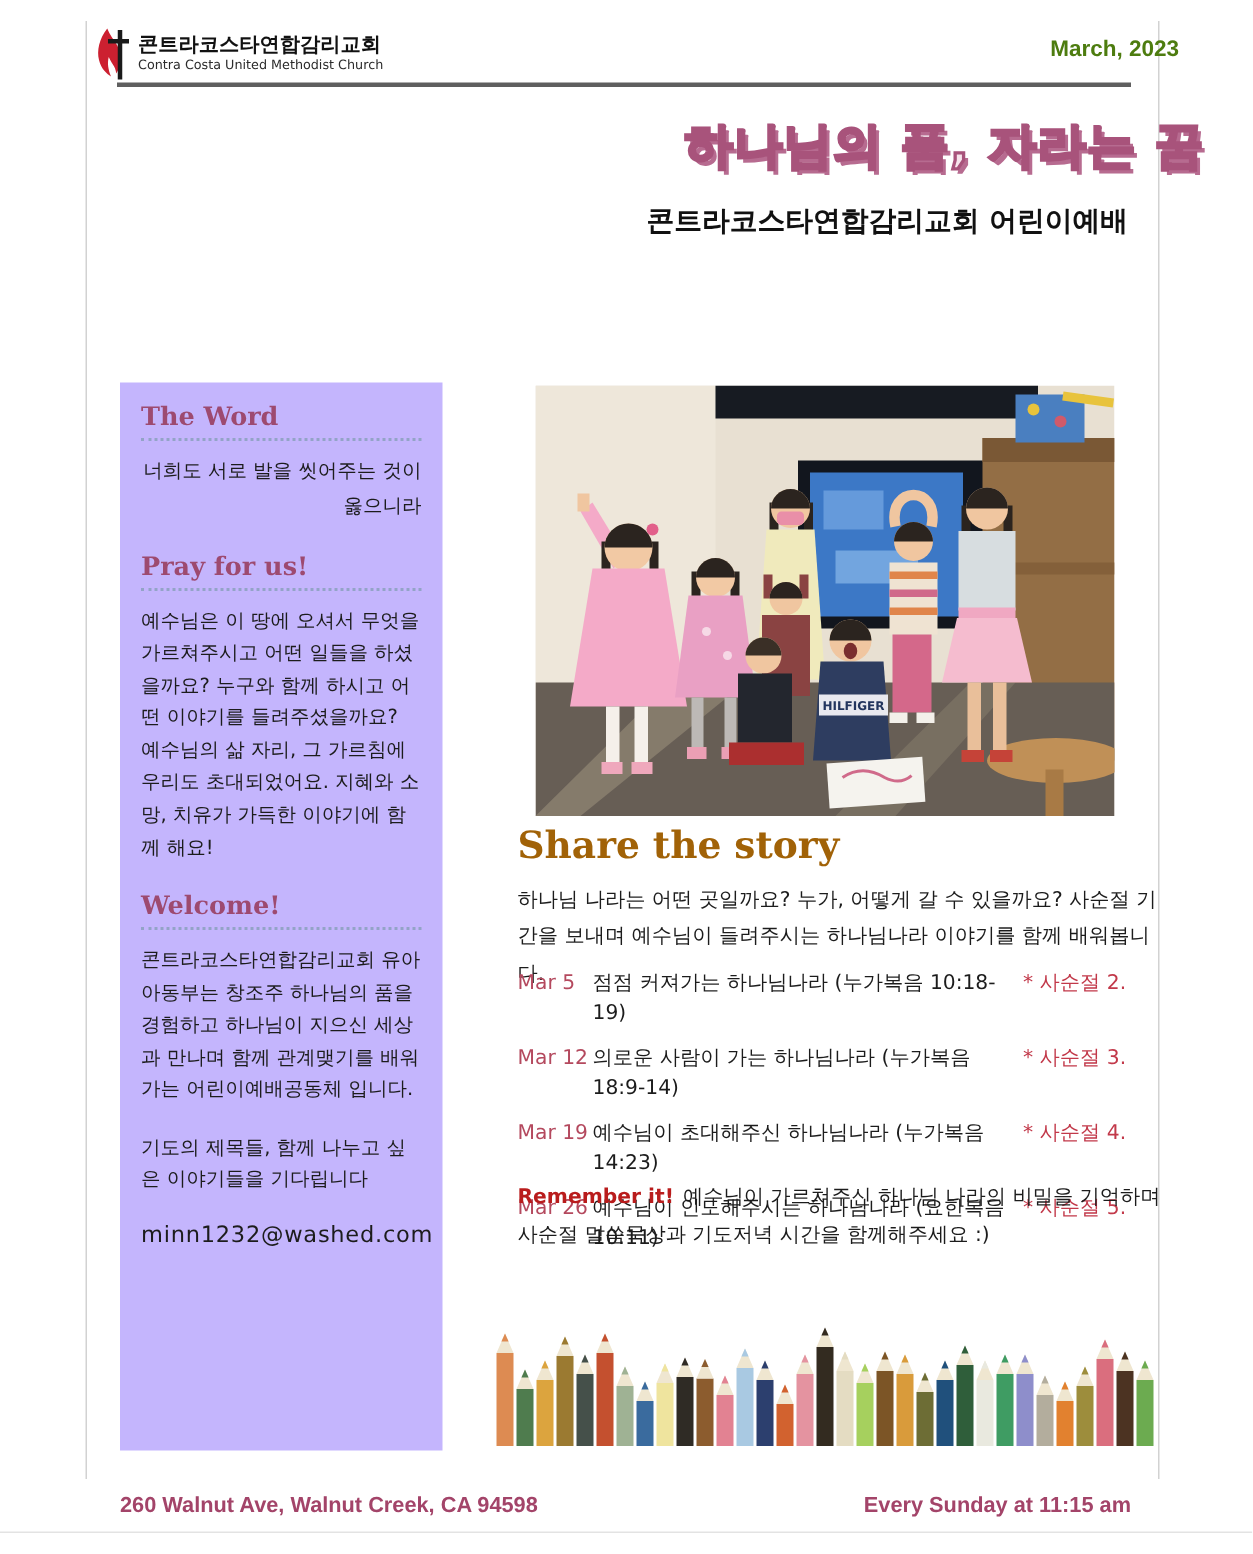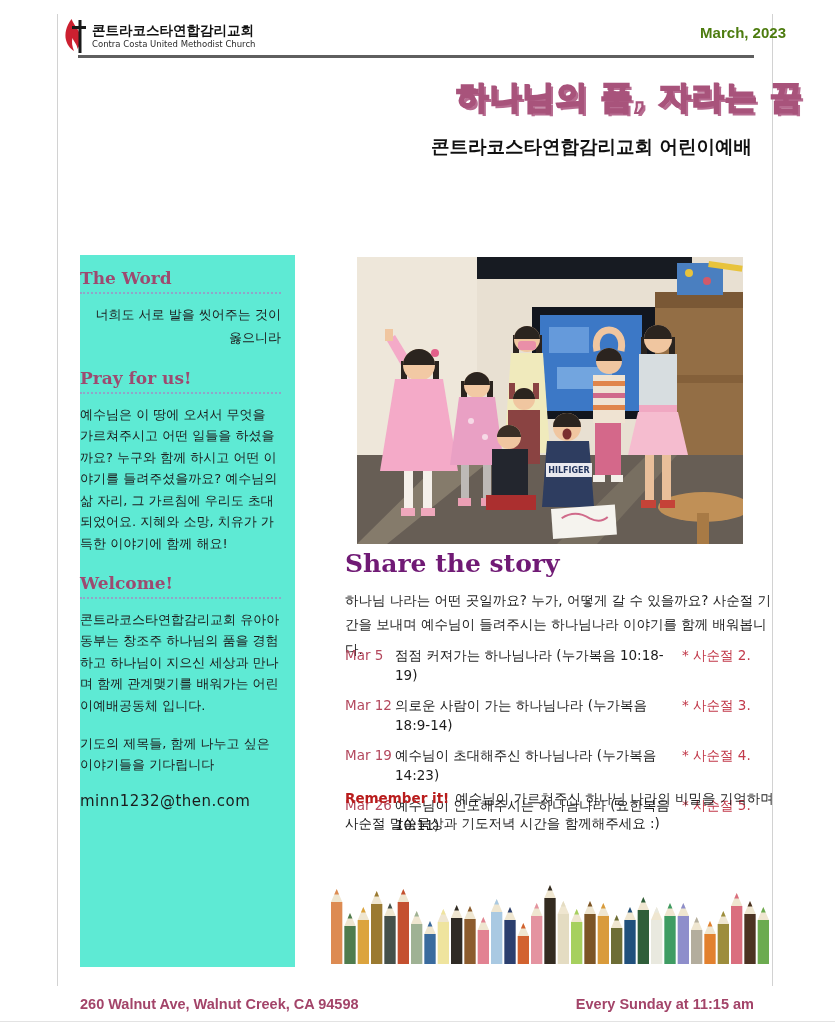--- a/index.html
+++ b/index.html
@@ -29,35 +29,35 @@
     text-shadow:3px 3px 0 #b76b90;
     white-space:nowrap;
   }
   .masthead-sub {
     position:absolute; left:352px; top:134px; width:400px; text-align:right;
     font-size:18.5px; font-weight:bold; color:#111; white-space:nowrap;
   }
 
   
   .sidebar { position:absolute; left:80px; top:255px; width:215px; height:712px;
-    background:#5eead4; padding:13px 14px 0 0; }
+    background:#c4b5fd; padding:13px 14px 0 14px; }
   .side-h { font-family:"DejaVu Serif",serif; font-weight:bold; font-size:17px;
     color:#9d4a70; margin:18px 0 4px 0; }
   .side-h.first { margin-top:0; }
   .dotline { border:0; border-top:2px dotted #93a3c7; margin:4px 0 10px 0; }
   .verse-kr { text-align:right; font-size:13px; line-height:1.75; margin:6px 0 14px 0; }
   .verse-en { text-align:center; font-size:14.5px; line-height:1.6; margin:0 0 4px 0; }
   .side-p { font-size:13px; line-height:1.66; margin:6px 0 0 0; }
   .side-invite { font-size:13px; line-height:1.6; margin-top:18px; }
   .side-email { font-size:15px; margin-top:16px; letter-spacing:0.5px; }
 
   
   .photo-wrap { position:absolute; left:357px; top:257px; width:386px; height:287px; }
   .share-h { position:absolute; left:345px; top:549px;
-    font-family:"DejaVu Serif",serif; font-weight:bold; font-size:25px; color:#701a75; }
+    font-family:"DejaVu Serif",serif; font-weight:bold; font-size:25px; color:#a16207; }
   .share-intro { position:absolute; left:345px; top:588px; width:427px;
     font-size:13.5px; line-height:1.8; }
   .schedule { position:absolute; left:345px; top:646px; width:415px; font-size:13.5px; }
   .sch-row { display:flex; margin-bottom:11px; line-height:1.45; }
   .sch-date { flex:0 0 50px; color:#b4495e; }
   .sch-title { flex:1 1 auto; color:#1c1c1c; }
   .sch-note { flex:0 0 78px; text-align:left; color:#c2394a; }
   .remember { position:absolute; left:345px; top:786px; width:436px;
     font-size:13.5px; line-height:1.85; }
   .remember-label { color:#b91c1c; font-weight:bold; margin-right:6px; }
@@ -102,21 +102,21 @@
     <p class="verse-kr">너희도 서로 발을 씻어주는 것이 옳으니라</p>
 
     <div class="side-h">Pray for us!</div>
     <hr class="dotline">
     <p class="side-p">예수님은 이 땅에 오셔서 무엇을 가르쳐주시고 어떤 일들을 하셨을까요? 누구와 함께 하시고 어떤 이야기를 들려주셨을까요? 예수님의 삶 자리, 그 가르침에 우리도 초대되었어요. 지혜와 소망, 치유가 가득한 이야기에 함께 해요!</p>
 
     <div class="side-h">Welcome!</div>
     <hr class="dotline">
     <p class="side-p">콘트라코스타연합감리교회 유아아동부는 창조주 하나님의 품을 경험하고 하나님이 지으신 세상과 만나며 함께 관계맺기를 배워가는 어린이예배공동체 입니다.</p>
     <p class="side-invite">기도의 제목들, 함께 나누고 싶은 이야기들을 기다립니다</p>
-    <p class="side-email">minn1232@then.com</p>
+    <p class="side-email">minn1232@washed.com</p>
   </div>
 
   <div class="photo-wrap" role="img" aria-label="Eight children smiling and posing together in a classroom with a TV and a piano">
     <svg width="386" height="287" viewBox="0 0 386 287">
 
       <rect x="0" y="0" width="386" height="287" fill="#e8e0d2"></rect>
       <rect x="0" y="0" width="120" height="210" fill="#eee7da"></rect>
       <rect x="120" y="0" width="215" height="22" fill="#171b22"></rect>
 
       <rect x="175" y="50" width="150" height="112" fill="#12161e"></rect>

